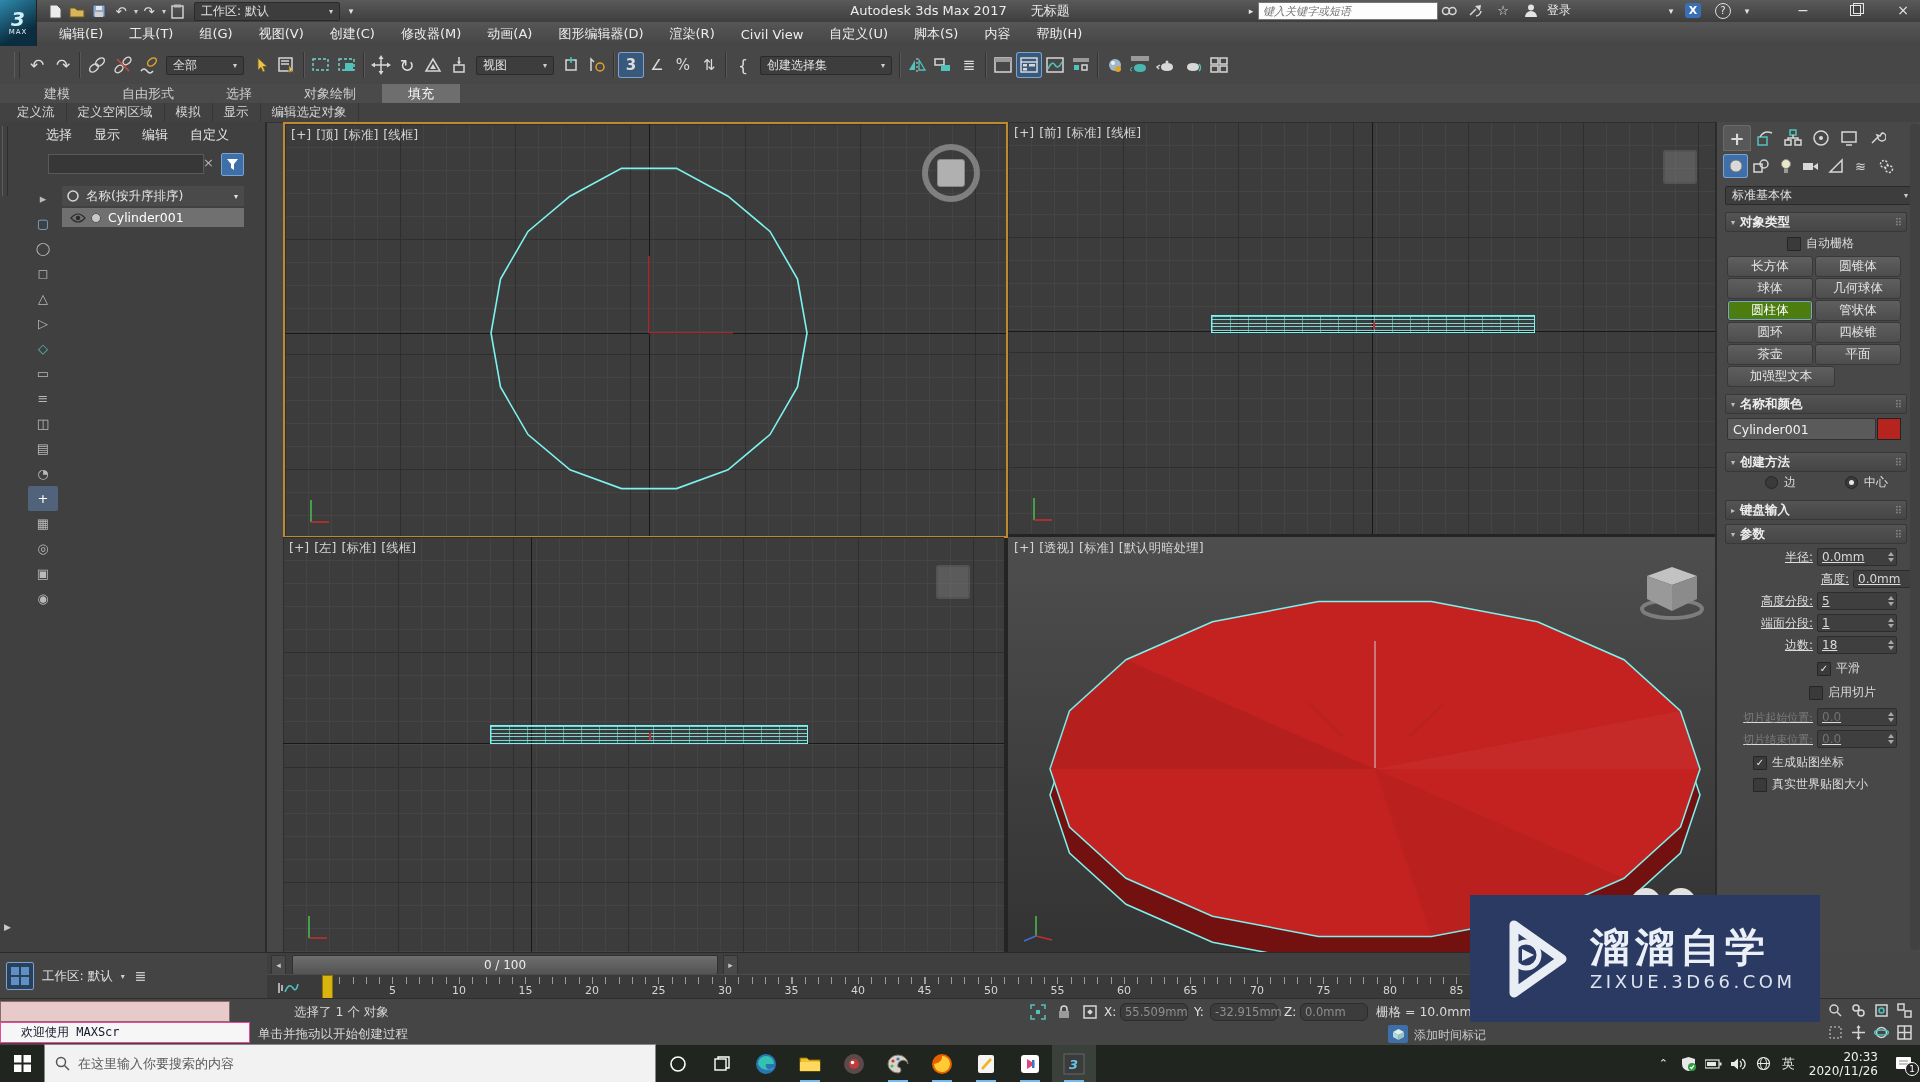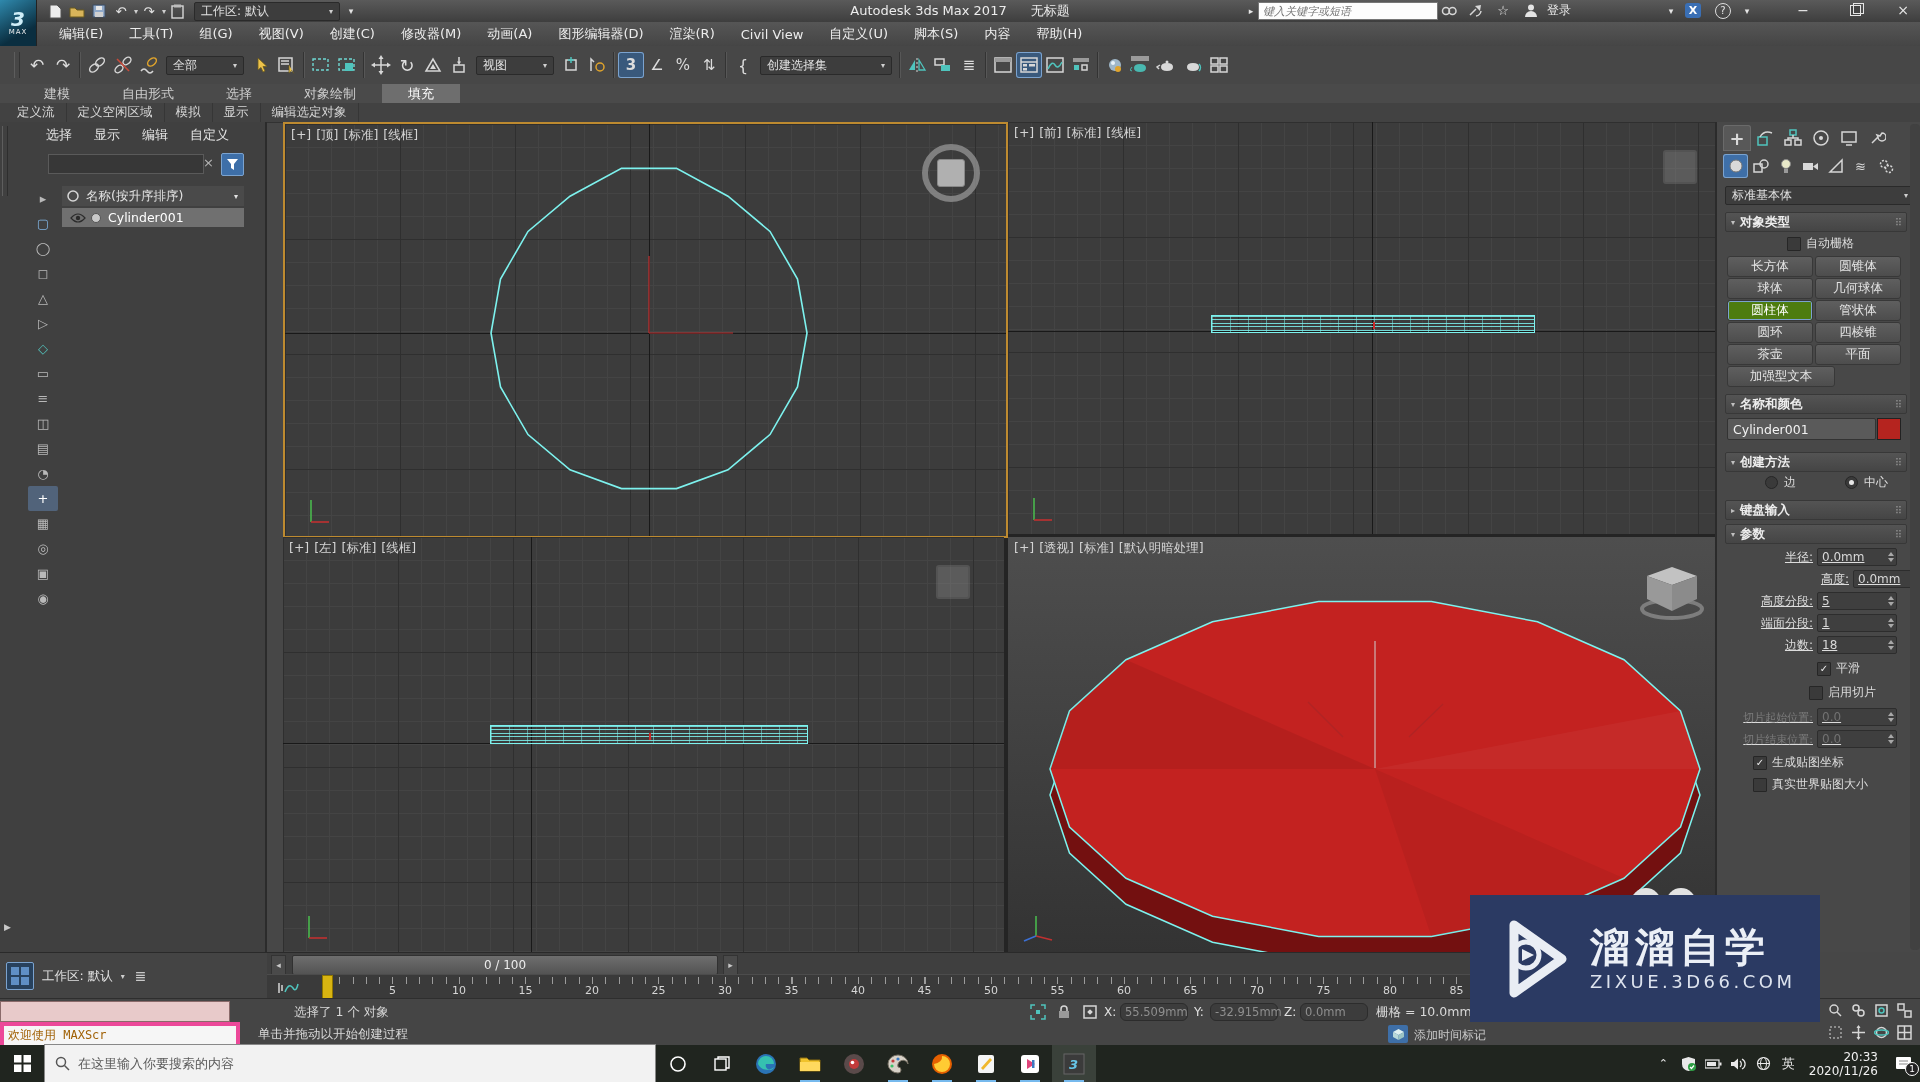--- a/index.html
+++ b/index.html
@@ -128,22 +128,22 @@
     background:repeating-linear-gradient(to right,#9b9b9b 0 1px,transparent 1px 13.3px);}
   .tb-labels{position:absolute;left:47px;width:1354px;top:9px;display:flex;justify-content:space-between;}
   .tb-labels span{width:24px;text-align:center;font-size:11px;color:#d6d6d6;}
   .tb-cursor{position:absolute;left:55px;top:0;width:9px;height:25px;background:#d8b411;border:1px solid #8f7500;}
   .tb-curvebtn{position:absolute;left:8px;top:4px;width:26px;height:18px;display:flex;align-items:center;justify-content:center;}
   
   #wsbar{position:absolute;top:952px;left:0;width:267px;height:46px;background:#444444;border-top:1px solid #2a2a2a;display:flex;align-items:center;}
   .ws-grid{width:26px;height:26px;margin:0 8px 0 6px;border:1px solid #7ba3cf;border-radius:2px;background:#27415d;display:flex;align-items:center;justify-content:center;}
   #statusbar{position:absolute;top:998px;left:0;right:0;height:47px;background:#454545;border-top:1px solid #2e2e2e;}
   .listener1{position:absolute;left:0;top:2px;width:228px;height:19px;background:#e8caca;border:1px solid #8a6a6a;}
-  .listener2{position:absolute;left:0;top:23px;width:228px;height:19px;background:#f6f6f6;border:4px solid #ec4899;color:#a16207;
-     font-size:12px;display:flex;align-items:center;padding-left:4px;white-space:nowrap;overflow:hidden;font-family:"DejaVu Sans Mono",monospace;}
+  .listener2{position:absolute;left:0;top:23px;width:228px;height:19px;background:#f6f6f6;border:1px solid #ec4899;color:#0f172a;
+     font-size:12px;display:flex;align-items:center;padding-left:20px;white-space:nowrap;overflow:hidden;font-family:"DejaVu Sans Mono",monospace;}
   .stext{position:absolute;font-size:12.5px;color:#d9d9d9;white-space:nowrap;}
   .coordlab{position:absolute;top:6px;font-size:12px;color:#e0e0e0;}
   .coordfield{position:absolute;top:4px;width:62px;height:16px;background:#3c3c3c;border:1px solid #2c2c2c;border-radius:6px;
      font-size:11.5px;color:#8f8f8f;display:flex;align-items:center;padding-left:4px;}
   .sicon{position:absolute;top:3px;width:20px;height:20px;display:flex;align-items:center;justify-content:center;}
   .cubebtn{position:absolute;left:1388px;top:26px;width:20px;height:18px;background:#3e6fa8;border-radius:2px;display:flex;align-items:center;justify-content:center;}
   
   #navcluster{position:absolute;top:998px;left:1824px;width:96px;height:46px;display:flex;flex-wrap:wrap;align-content:center;}
   .nav-i{width:23px;height:22px;display:flex;align-items:center;justify-content:center;}
   

